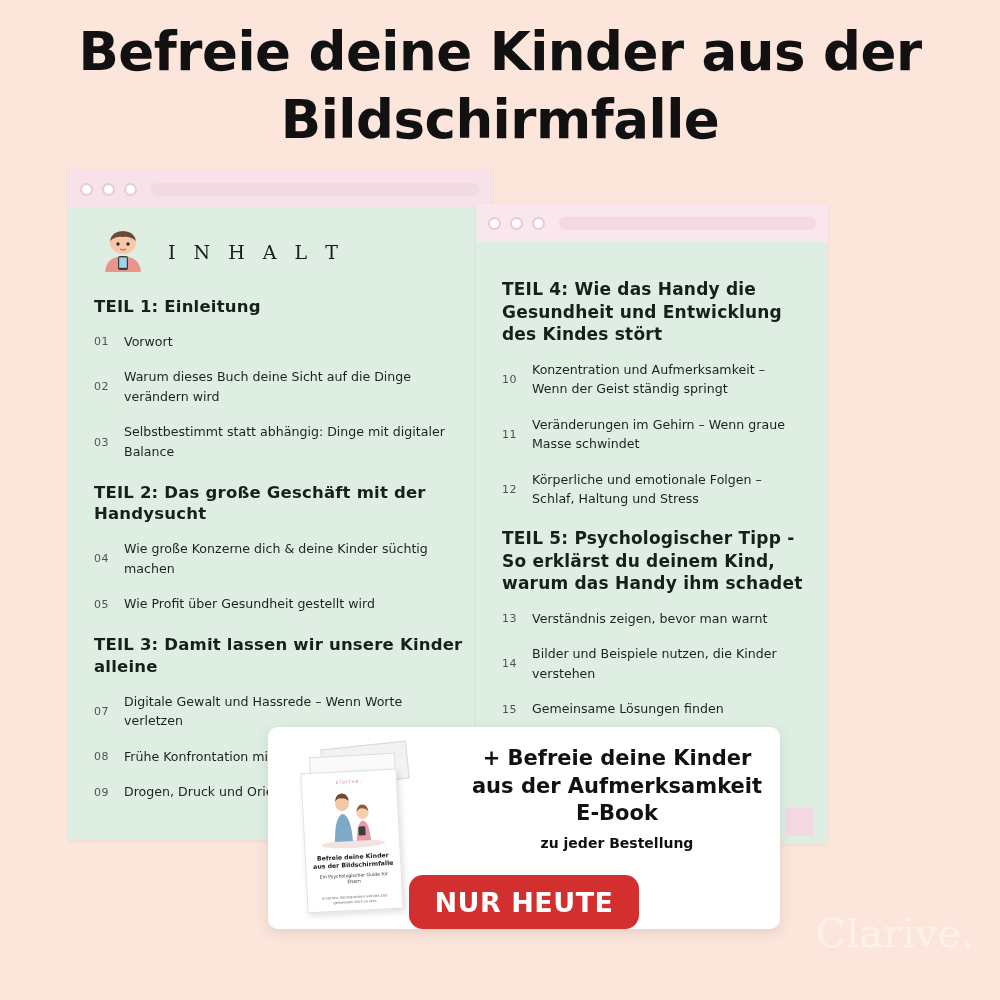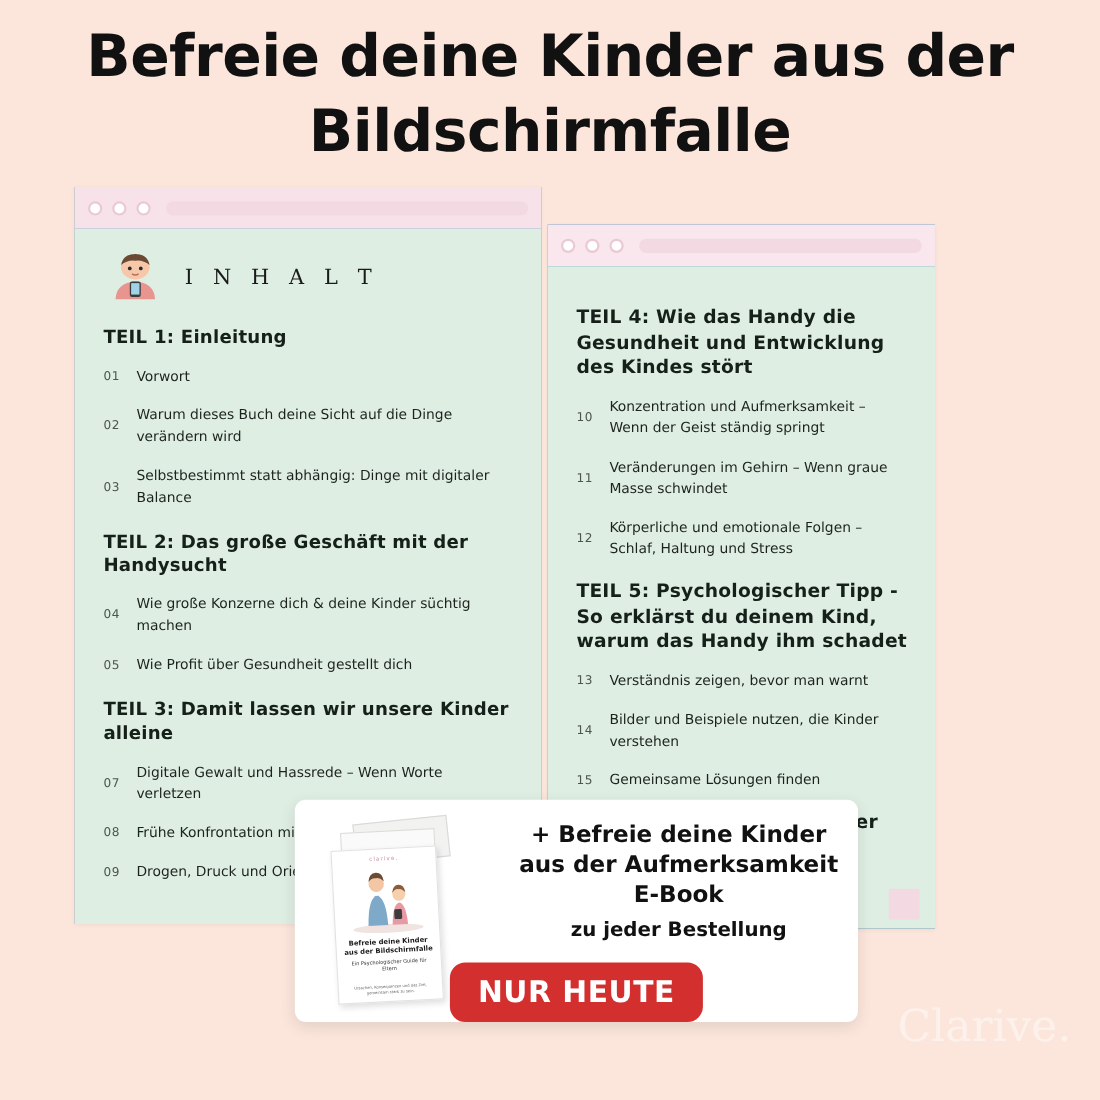--- a/index.html
+++ b/index.html
@@ -52,21 +52,21 @@
     overflow:hidden;
     position:relative;
   }
 
   
   #win1{left:68px;top:170px;width:424px;height:670px;}
   #win1 .titlebar{background:#f7e2e9;}
   #win1 .win-body{height:632px;padding:18px 26px 0 26px;}
 
   
-  #win2{left:498px;top:204px;width:352px;height:640px;}
+  #win2{left:476px;top:204px;width:352px;height:640px;}
   #win2 .titlebar{background:#f9e7ed;}
   #win2 .win-body{height:602px;padding:18px 24px 0 26px;}
 
   
   .inhalt-row{display:flex;align-items:center;gap:18px;margin:4px 0 22px 2px;}
   .kid-icon{width:54px;height:44px;position:relative;}
   .inhalt-title{
     font-family:"DejaVu Serif", serif;
     font-size:19px;letter-spacing:6px;color:#1a1a1a;font-weight:normal;
   }
@@ -127,21 +127,21 @@
   .promo-right{
     flex:1;display:flex;flex-direction:column;
     align-items:center;justify-content:flex-start;
     padding-top:18px;
   }
   .promo-line{
     font-weight:bold;font-size:21px;color:#111;line-height:1.32;
     text-align:center;
   }
   .promo-sub{
-    font-weight:bold;font-size:18px;color:#111;margin-top:7px;
+    font-weight:bold;font-size:14px;color:#111;margin-top:7px;
   }
 
   
   .book{
     position:absolute;left:28px;top:18px;width:118px;height:166px;
   }
   .book .sheetA{
     position:absolute;left:26px;top:0;width:84px;height:36px;background:#f2f2f0;
     border:1px solid #d9d9d6;transform:rotate(-6deg);
   }
@@ -236,21 +236,21 @@
       <span class="etext">Selbstbestimmt statt abhängig: Dinge mit digitaler Balance</span>
     </div>
 
     <h3 class="part">TEIL 2: Das große Geschäft mit der Handysucht</h3>
     <div class="entry center">
       <span class="num">04</span>
       <span class="etext">Wie große Konzerne dich &amp; deine Kinder süchtig machen</span>
     </div>
     <div class="entry center">
       <span class="num">05</span>
-      <span class="etext">Wie Profit über Gesundheit gestellt dich</span>
+      <span class="etext">Wie Profit über Gesundheit gestellt wird</span>
     </div>
 
     <h3 class="part">TEIL 3: Damit lassen wir unsere Kinder alleine</h3>
     <div class="entry center">
       <span class="num">07</span>
       <span class="etext">Digitale Gewalt und Hassrede – Wenn Worte verletzen</span>
     </div>
     <div class="entry center">
       <span class="num">08</span>
       <span class="etext">Frühe Konfrontation mit Sexualität – Überforderung</span>

